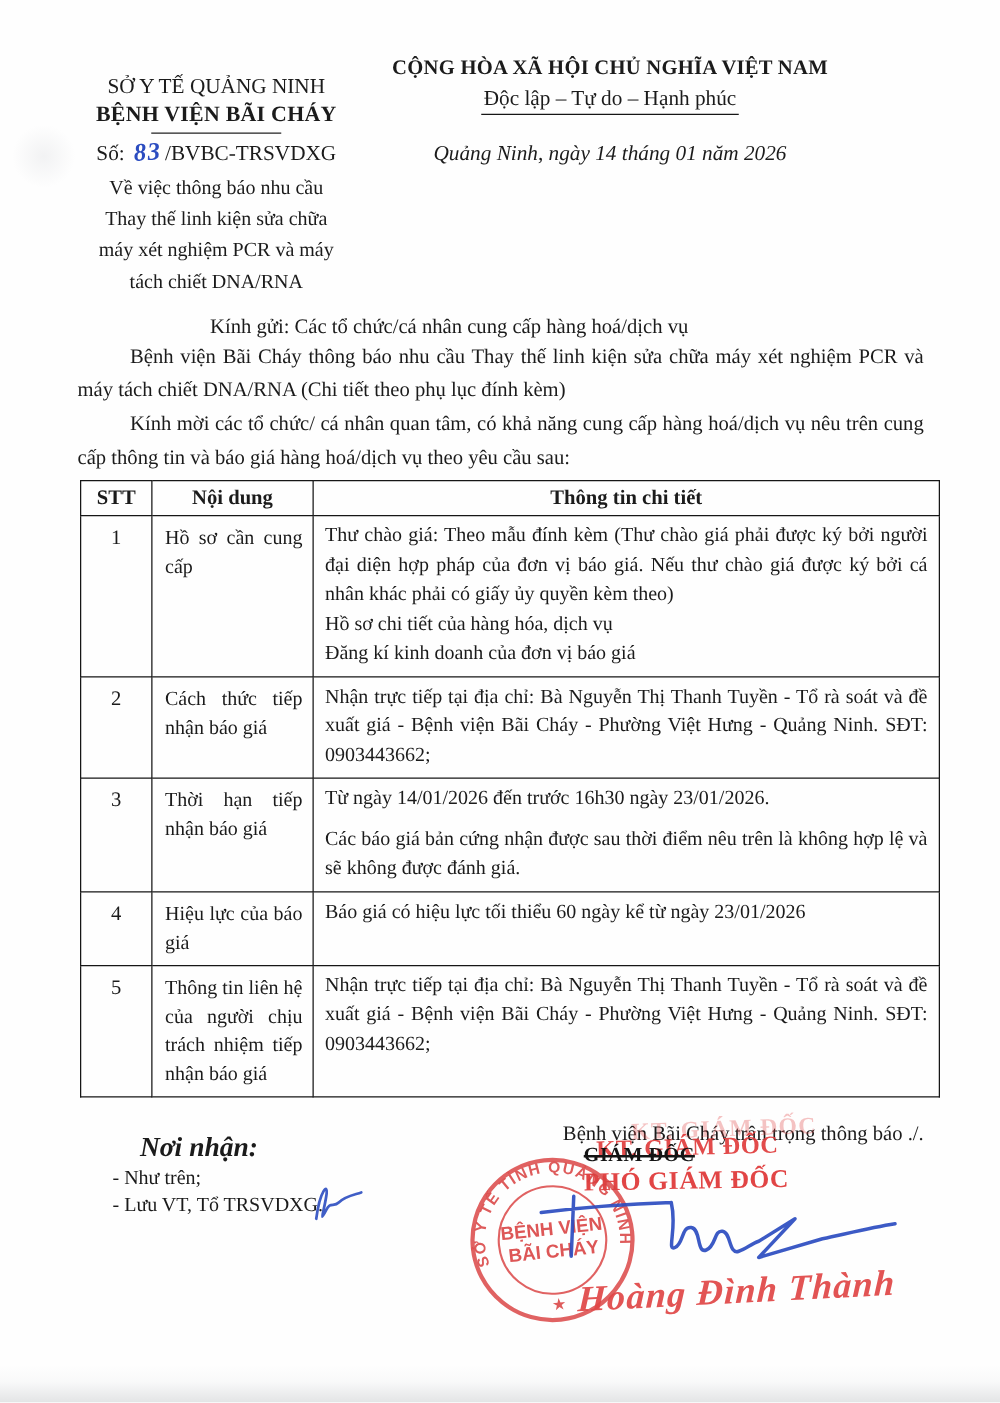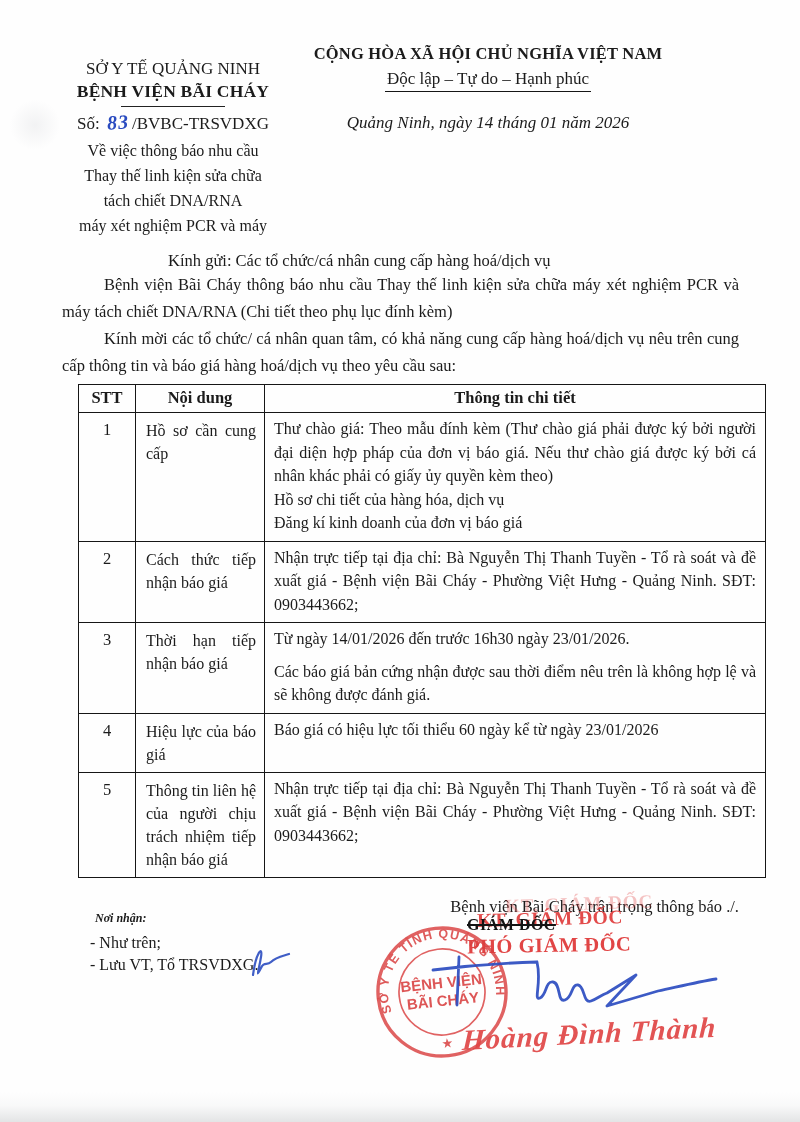--- a/index.html
+++ b/index.html
@@ -25,37 +25,37 @@
   .motto1{font-size:16.5px;font-weight:bold;letter-spacing:.2px;}
   .motto2{font-size:17px;font-weight:normal;display:inline-block;
     border-bottom:1.8px solid #161616;padding:0 2px 2px;margin-top:5px;}
   .dateline{font-size:17px;font-style:italic;margin-top:21px;}
 
   
   .content{position:absolute;left:62px;top:251px;width:677px;font-size:16.5px;}
   .salutation{padding-left:106px;margin:0;}
   .para{margin:0;text-align:justify;text-indent:42px;line-height:27px;}
 
-  table.quote{border-collapse:collapse;margin-top:5px;margin-left:16px;width:688px;
+  table.quote{border-collapse:collapse;margin-top:5px;margin-left:2px;width:688px;
     font-size:16px;table-layout:fixed;}
   table.quote th,table.quote td{border:1.6px solid #161616;vertical-align:top;}
   table.quote th{font-size:16.5px;padding:3px 4px 4px;}
   .col-stt{width:57px;}
   .col-nd{width:129px;}
   td.stt{text-align:center;padding-top:7px;font-size:16.5px;}
   td.nd{padding:6px 8px 6px 10px;text-align:justify;line-height:23px;}
   td.detail{padding:4px 9px 6px 9px;text-align:justify;line-height:23.5px;}
   td.detail p{margin:0;}
   td.detail p.para-gap{margin-top:9px;}
 
   .closing{margin-top:15px;text-align:right;text-indent:42px;line-height:27px;}
 
   
   .recipients{position:absolute;left:90px;top:907px;font-size:16px;line-height:22.5px;}
-  .recipients .label{font-size:12px;font-weight:bold;font-style:italic;margin-left:5px;margin-bottom:2px;}
+  .recipients .label{font-size:22px;font-weight:bold;font-style:italic;margin-left:22px;margin-bottom:2px;}
 
   .sig-ghost{position:absolute;left:505px;top:893px;font-size:19px;font-weight:bold;
     color:#e03c3c;opacity:.30;transform:rotate(-2deg);white-space:nowrap;letter-spacing:1px;}
   .sig-red1{position:absolute;left:477px;top:908px;font-size:19.5px;font-weight:bold;
     color:#e03c3c;transform:rotate(-1.5deg);white-space:nowrap;letter-spacing:.5px;opacity:.92;}
   .sig-black{position:absolute;left:467px;top:916px;font-size:16px;font-weight:bold;
     color:#141414;text-decoration:line-through;text-decoration-thickness:2px;
     white-space:nowrap;letter-spacing:.5px;}
   .sig-red2{position:absolute;left:467px;top:934px;font-size:20.5px;font-weight:bold;
     color:#e03c3c;transform:rotate(-1deg);white-space:nowrap;letter-spacing:.5px;opacity:.95;}
@@ -82,22 +82,22 @@
     <div class="hdr-office">SỞ Y TẾ QUẢNG NINH</div>
     <div class="hdr-org">BỆNH VIỆN BÃI CHÁY</div>
     <div class="hdr-org-rule"></div>
     <div class="hdr-number">
       <span>Số:</span>
       <span class="hand-number">83</span><span>/BVBC-TRSVDXG</span>
     </div>
     <div class="hdr-subject">
       <div>Về việc thông báo nhu cầu</div>
       <div>Thay thế linh kiện sửa chữa</div>
+      <div>máy xét nghiệm PCR và máy</div>
       <div>tách chiết  DNA/RNA</div>
-      <div>máy xét nghiệm PCR và máy</div>
     </div>
   </div>
 
   <div class="hdr-right">
     <div class="motto1">CỘNG HÒA XÃ HỘI CHỦ NGHĨA VIỆT NAM</div>
     <div><span class="motto2">Độc lập – Tự do – Hạnh phúc</span></div>
     <div class="dateline">Quảng Ninh, ngày 14 tháng 01 năm 2026</div>
   </div>
 
   <div class="content">

